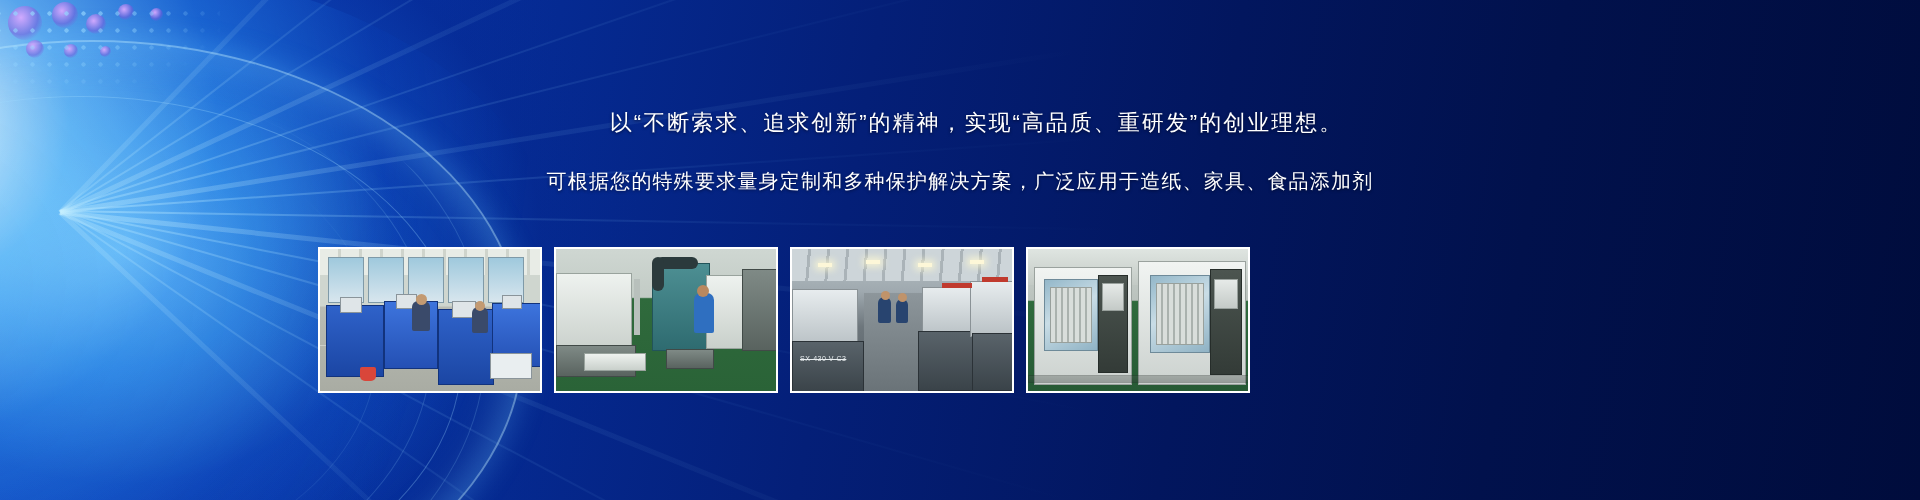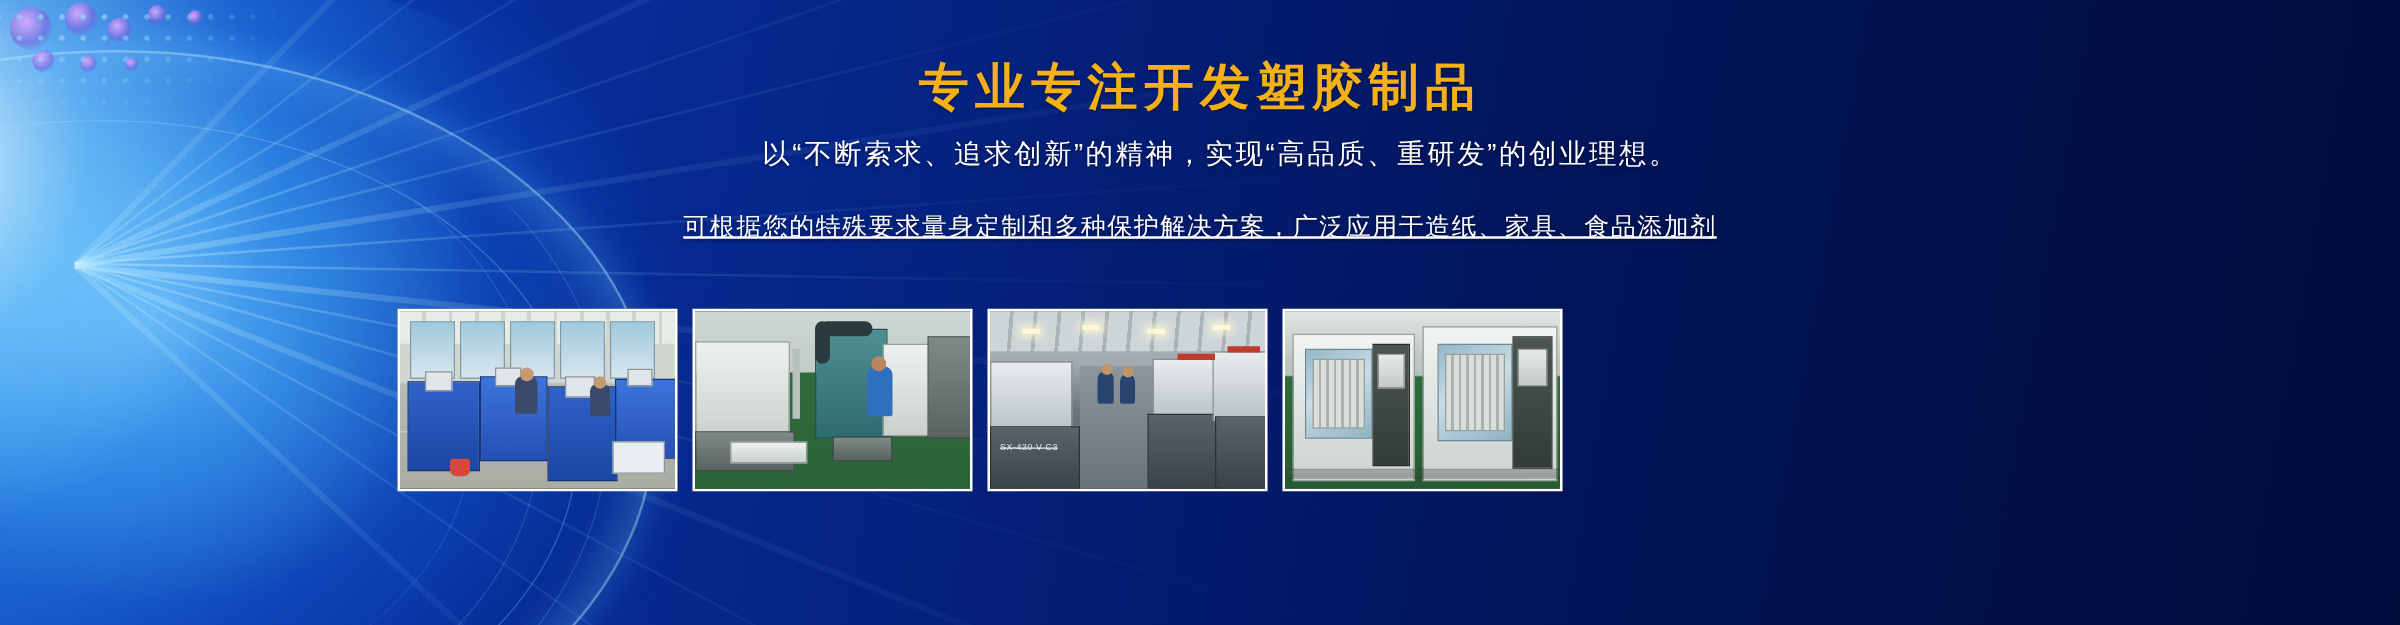--- a/index.html
+++ b/index.html
@@ -66,21 +66,20 @@
   .subtitle{
     position:absolute;left:0;right:0;top:108px;
     font-size:22px;color:#ffffff;letter-spacing:2px;
     text-shadow:0 1px 3px rgba(0,0,20,0.65);
     padding-left:33px;
   }
   .body-line{
     position:absolute;left:0;right:0;
     font-size:20px;color:#ffffff;letter-spacing:1.2px;
     text-shadow:0 1px 3px rgba(0,0,20,0.6);
-    text-decoration:underline;
   }
   .body-line.l1{top:168px;}
   .body-line.l2{top:207px;}
 
   
   .photos{
     position:absolute;left:318px;top:247px;width:932px;height:146px;
     display:flex;gap:12px;
   }
   .photo{
@@ -178,21 +177,20 @@
       <div class="blob" style="left: 86px; top: 14px; width: 20px; height: 20px;"></div>
       <div class="blob" style="left: 118px; top: 4px; width: 16px; height: 16px;"></div>
       <div class="blob" style="left: 26px; top: 40px; width: 18px; height: 18px;"></div>
       <div class="blob" style="left: 64px; top: 44px; width: 14px; height: 14px;"></div>
       <div class="blob" style="left: 150px; top: 8px; width: 13px; height: 13px;"></div>
       <div class="blob" style="left: 100px; top: 46px; width: 11px; height: 11px;"></div>
     </div>
   <div class="corner-dots"></div>
 
   <div class="content">
-    <div class="title">专业专注开发塑胶制品</div>
     <div class="subtitle">以“不断索求、追求创新”的精神，实现“高品质、重研发”的创业理想。</div>
     <div class="body-line l1">可根据您的特殊要求量身定制和多种保护解决方案，广泛应用于造纸、家具、食品添加剂</div>
   </div>
 
   <div class="photos">
 
     <div class="photo">
       <div class="ph-in p1">
         <b class="ceil"></b>
         <b class="win" style="left:8px;"></b>

